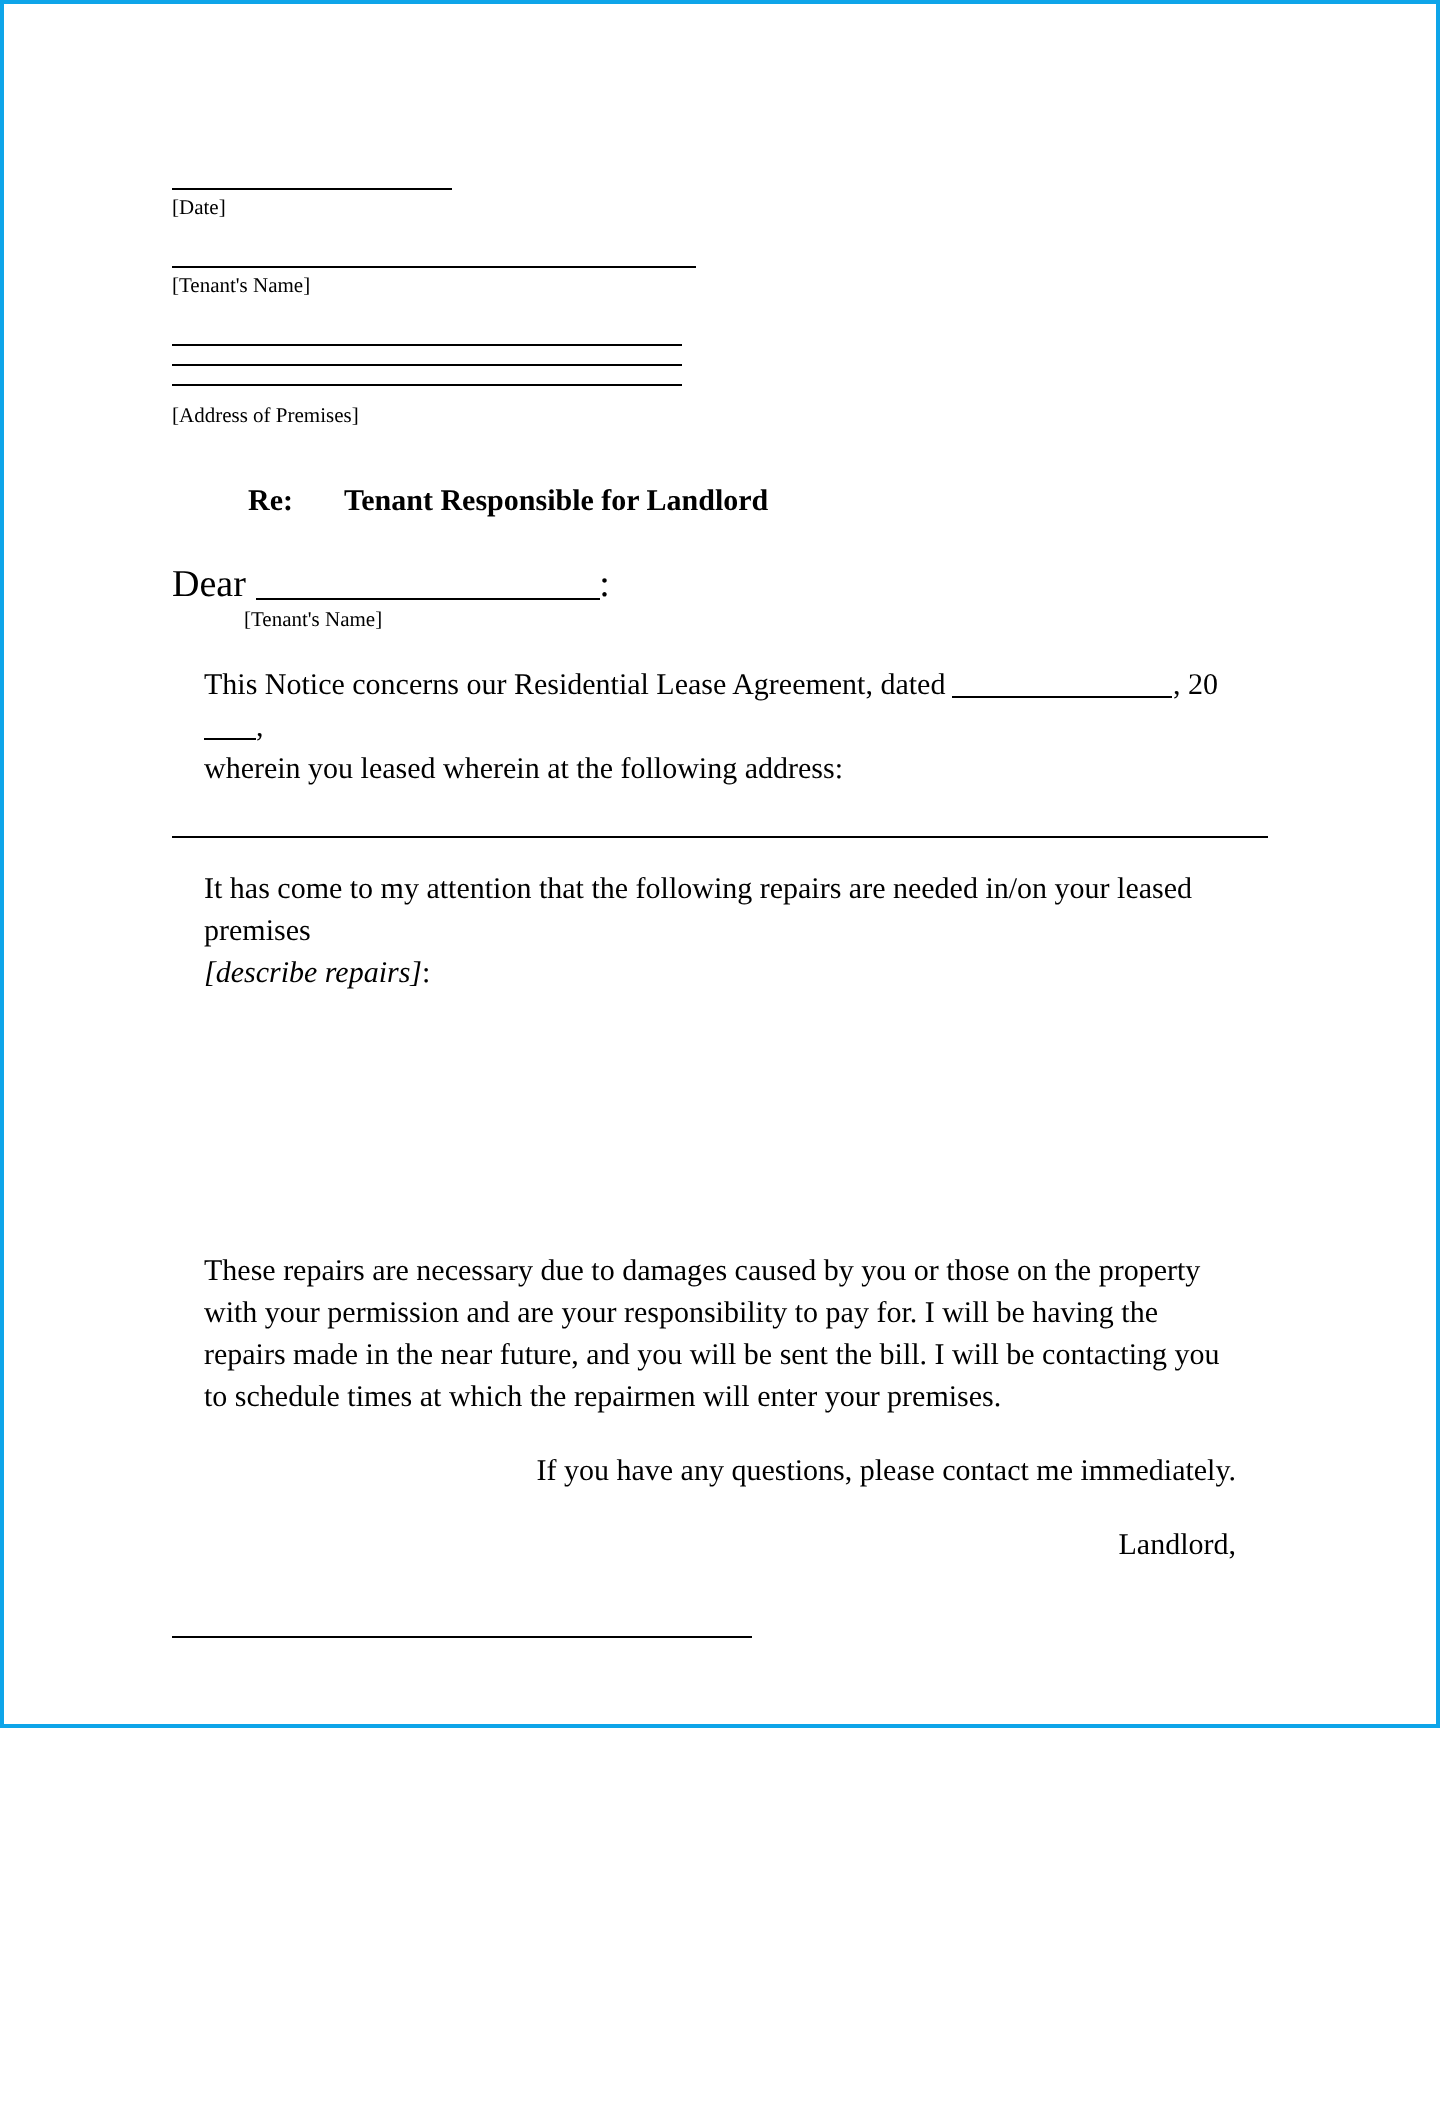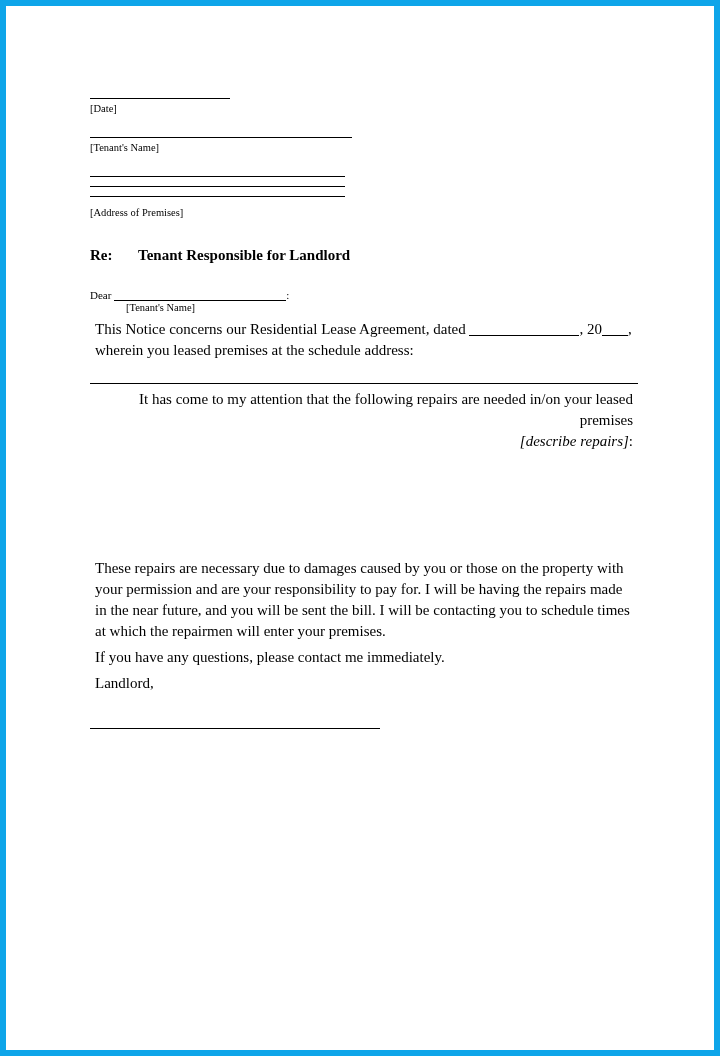--- a/index.html
+++ b/index.html
@@ -10,23 +10,23 @@
   body {
     width: 720px;
     height: 1056px;
     font-family: "Liberation Serif", serif;
     color: #000000;
     position: relative;
   }
   .page {
     position: relative;
     width: 720px;
-    height: 1056px;
+    height: 864px;
     box-sizing: border-box;
-    border: 6px solid #0ea5e9;
+    border: 2px solid #0ea5e9;
     background: #ffffff;
   }
   .content {
     position: absolute;
     left: 84px;
     top: 92px;
     width: 548px;
   }
 
   
@@ -50,44 +50,44 @@
 
   .addr-block { margin-top: 22px; }
   .addr-block .rule { margin-bottom: 9px; }
 
   .re-line {
     font-weight: bold;
     font-size: 15px;
     margin-top: 28px;
     margin-bottom: 4px;
   }
-  .re-label { display: inline-block; width: 48px; }
+  .re-label { display: inline-block; width: 48px; margin-left: 38px; }
 
   .salutation {
-    font-size: 11px;
+    font-size: 19px;
     margin-top: 22px;
   }
   .blank-inline {
     display: inline-block;
     border-bottom: 1px solid #000;
     height: 14px;
     vertical-align: -2px;
   }
   .bl-dear { width: 172px; }
   .bl-date-long { width: 110px; }
   .bl-short { width: 26px; }
 
   p.body-text {
     font-size: 15px;
     line-height: 21px;
-    margin: 5px;
+    margin: 16px;
   }
   .para-gap-1 { margin-top: 26px; }
-  .para-gap-2 { margin-top: 34px; text-align: right; }
-  .para-gap-3 { margin-top: 26px; }
+  .para-gap-2 { margin-top: 34px; }
+  .para-gap-3 { margin-top: 26px; text-align: right; }
 
   .long-rule {
     width: 548px;
     border-bottom: 1px solid #000;
     margin-top: 22px;
   }
 
   .italic { font-style: italic; }
 
   .describe-space { height: 96px; }
@@ -126,21 +126,21 @@
 
     <div class="salutation">
       <span>Dear</span>
       <span class="blank-inline bl-dear"></span><span>:</span>
     </div>
     <div class="caption caption-indent">[Tenant's Name]</div>
 
     <p class="body-text para-gap-1">
       <span>This Notice concerns our Residential Lease Agreement, dated</span>
       <span class="blank-inline bl-date-long"></span><span>, 20</span><span class="blank-inline bl-short"></span><span>,</span><br>
-      <span>wherein you leased premises at the schedule address:</span>
+      <span>wherein you leased wherein at the following address:</span>
     </p>
 
     <div class="long-rule"></div>
 
     <p class="body-text para-gap-2">
       <span>It has come to my attention that the following repairs are needed in/on your leased premises</span><br>
       <span class="italic">[describe repairs]</span><span>:</span>
     </p>
 
     <div class="describe-space"></div>

